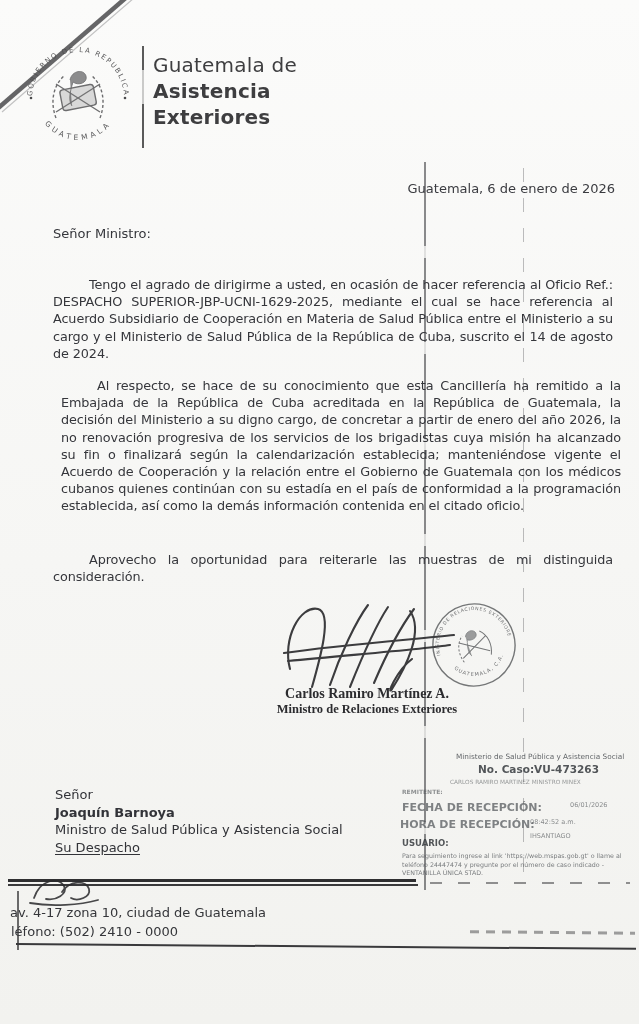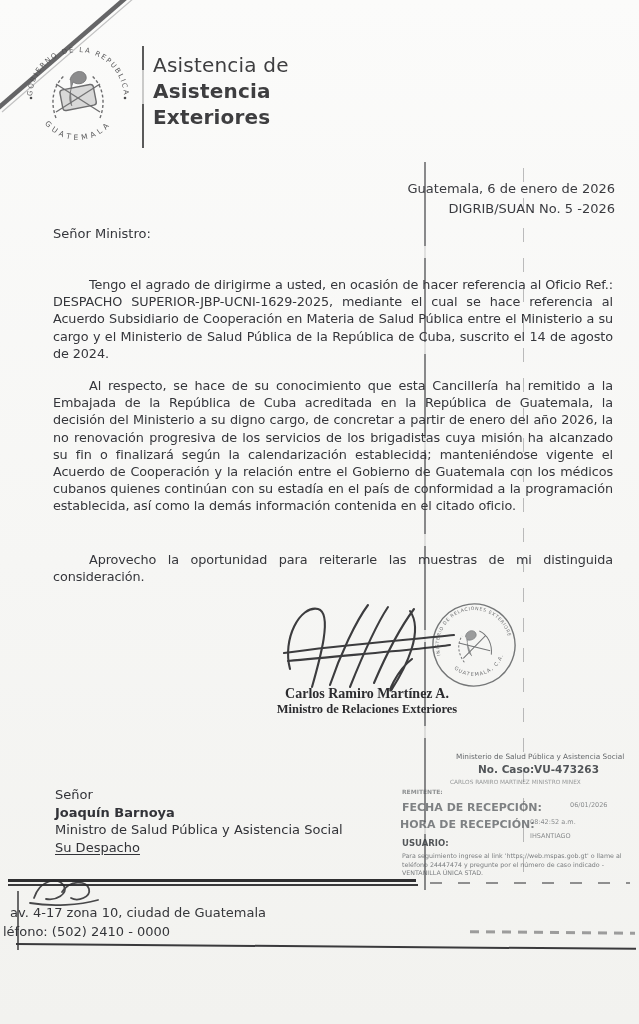--- a/index.html
+++ b/index.html
@@ -25,21 +25,21 @@
   .lh-text .l2,.lh-text .l3{font-weight:bold;}
   
   .dateline{right:24px;top:179px;text-align:right;font-size:13px;color:#3a3b40;line-height:20px;}
   
   .salutation{left:53px;top:226px;font-size:13px;color:#35363b;}
   .para{
     left:53px;width:560px;font-size:12.8px;line-height:17.2px;color:#35363b;
     text-align:justify;text-indent:36px;letter-spacing:-.1px;
   }
   .p1{top:276px;}
-  .p2{top:377px;}
+  .p2{top:377px;margin-left:8px;}
   .p3{top:551px;}
   
   .sig-name{left:252px;top:686px;width:230px;text-align:center;
     font-family:"Liberation Serif",serif;font-weight:bold;font-size:14px;color:#2c2c2f;}
   .sig-title{left:252px;top:702px;width:230px;text-align:center;
     font-family:"Liberation Serif",serif;font-weight:bold;font-size:12.5px;color:#2c2c2f;}
   
   .recipient{left:55px;top:786px;font-size:13px;color:#323338;line-height:17.5px;}
   .recipient .bold{font-weight:bold;}
   .recipient .underline{text-decoration:underline;text-underline-offset:2px;}
@@ -53,21 +53,21 @@
     transform:rotate(.45deg);transform-origin:left center;}
   .bottom-dash-noise{left:470px;top:931px;width:165px;height:3px;
     background:repeating-linear-gradient(to right,rgba(70,70,72,.5) 0 9px,transparent 9px 16px);
     transform:rotate(.6deg);}
   .fold-line-1{left:424px;top:162px;width:1.6px;height:728px;
     background:repeating-linear-gradient(to bottom,rgba(45,46,50,.55) 0 84px,rgba(45,46,50,.12) 84px 96px);}
   .fold-line-2{left:523px;top:168px;width:1.3px;height:716px;
     background:repeating-linear-gradient(to bottom,rgba(70,70,75,.35) 0 14px,transparent 14px 30px);}
   
   .footer-address{left:10px;top:905px;font-size:13px;color:#35363a;}
-  .footer-phone{left:3px;top:924px;font-size:13px;color:#35363a;}
+  .footer-phone{left:11px;top:924px;font-size:13px;color:#35363a;}
   
   .stamp{left:400px;top:748px;width:239px;height:146px;color:#4e5256;
     filter:blur(.25px);opacity:.88;}
   .stamp .s-ministry{left:56px;top:4px;font-size:7.3px;white-space:nowrap;}
   .stamp .s-case{left:78px;top:15px;font-size:10.5px;font-weight:bold;color:#3c4044;white-space:nowrap;}
   .stamp .s-sender{left:50px;top:31px;font-size:5.8px;opacity:.65;white-space:nowrap;}
   .stamp .s-remit{left:2px;top:40px;font-size:6px;font-weight:bold;opacity:.7;}
   .stamp .s-lab{font-size:11px;font-weight:bold;opacity:.8;white-space:nowrap;}
   .stamp .s-val{font-size:6.5px;opacity:.75;white-space:nowrap;}
   .stamp .r1l{left:2px;top:53px;} .stamp .r1v{left:130px;top:53px;padding-left:40px;}
@@ -109,31 +109,30 @@
       <path d="M 80,78 C 86,62 83,46 72,36" stroke-dasharray="3,2.2"></path>
       <path d="M 36,72 L 80,44"></path>
       <path d="M 36,44 L 80,72"></path>
       <rect x="41" y="47" width="34" height="21" rx="3" transform="rotate(-11 58 57)" fill="#6b6b6d" fill-opacity=".28"></rect>
       <path d="M 50,40 C 52,30 64,29 66,36 C 68,43 58,46 53,42 C 50,52 48,60 52,66" fill="#4e4e50" fill-opacity=".75" stroke-width=".8"></path>
     </g>
   </svg>
 
   <div class="abs lh-sep"></div>
   <div class="abs lh-text">
-    <div class="l1">Asistencia de</div>
+    <div class="l1">Guatemala de</div>
     <div class="l2">Asistencia</div>
     <div class="l3">Exteriores</div>
   </div>
 
   <div class="abs fold-line-1"></div>
   <div class="abs fold-line-2"></div>
 
   <div class="abs dateline">
     <div>Guatemala, 6 de enero de 2026</div>
-    <div>DIGRIB/SUAN No. 5 -2026</div>
   </div>
 
   <div class="abs salutation">Señor Ministro:</div>
   <div class="abs para p1">Tengo el agrado de dirigirme a usted, en ocasión de hacer referencia al Oficio Ref.: DESPACHO SUPERIOR-JBP-UCNI-1629-2025, mediante el cual se hace referencia al Acuerdo Subsidiario de Cooperación en Materia de Salud Pública entre el Ministerio a su cargo y el Ministerio de Salud Pública de la República de Cuba, suscrito el 14 de agosto de 2024.</div>
   <div class="abs para p2">Al respecto, se hace de su conocimiento que esta Cancillería ha remitido a la Embajada de la República de Cuba acreditada en la República de Guatemala, la decisión del Ministerio a su digno cargo, de concretar a partir de enero del año 2026, la no renovación progresiva de los servicios de los brigadistas cuya misión ha alcanzado su fin o finalizará según la calendarización establecida; manteniéndose vigente el Acuerdo de Cooperación y la relación entre el Gobierno de Guatemala con los médicos cubanos quienes continúan con su estadía en el país de conformidad a la programación establecida, así como la demás información contenida en el citado oficio.</div>
   <div class="abs para p3">Aprovecho la oportunidad para reiterarle las muestras de mi distinguida consideración.</div>
 
   <svg class="abs" style="left:278px;top:597px;" width="185" height="100" viewBox="0 0 185 100">
     <g stroke="#232326" stroke-width="2.1" fill="none" stroke-linecap="round" opacity=".88">
       <path d="M 12,72 C 4,42 22,8 40,12 C 55,16 42,62 34,90"></path>

